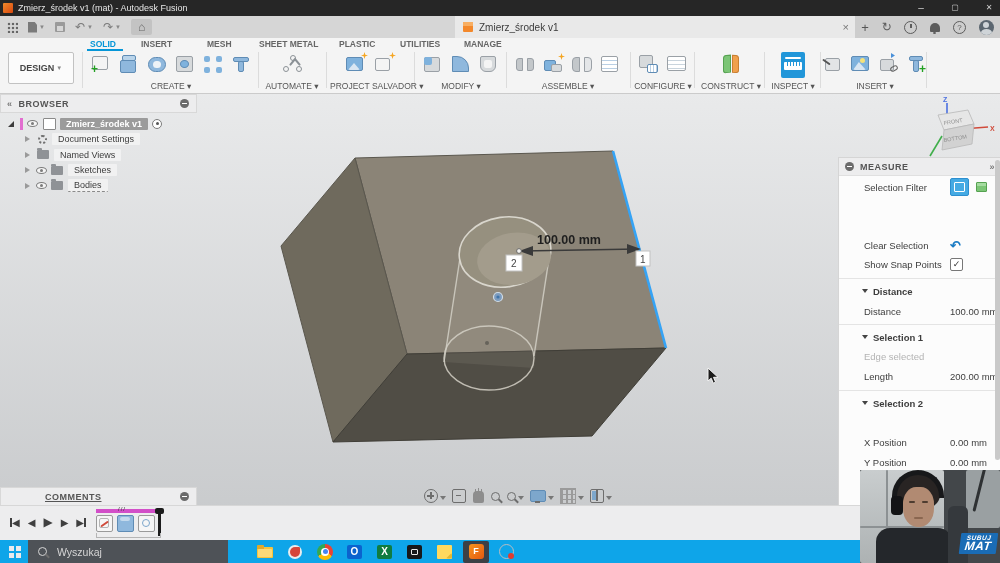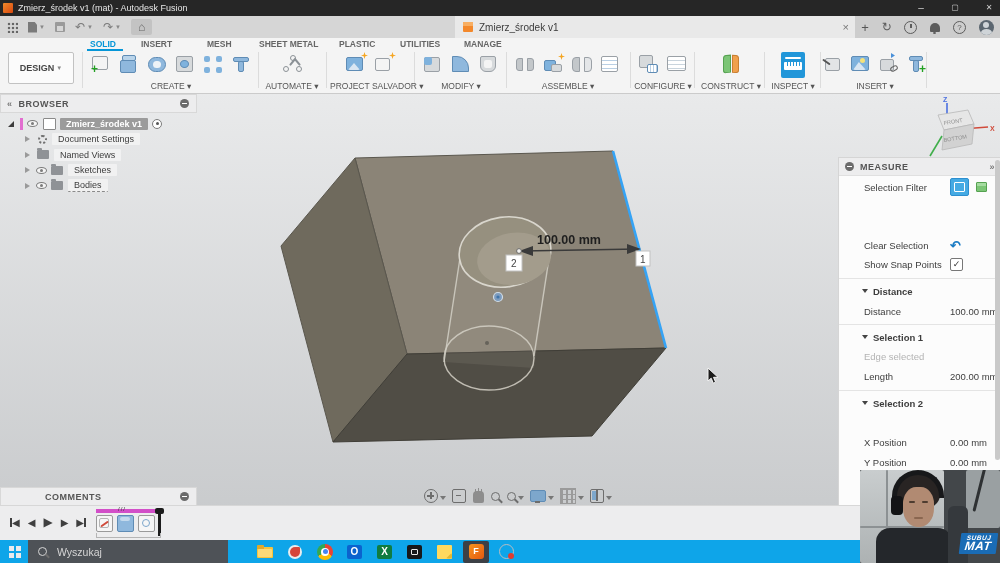--- a/index.html
+++ b/index.html
@@ -525,21 +525,21 @@
     </div>
     <div class="mrow" style="top:295px;">
       <span class="mlab">Y Position</span>
       <span class="mval">0.00 mm</span>
     </div>
     <span id="mp-scroll"></span>
   </div>
 
   <div id="comments-bar" class="abs">
     <div class="phead" style="height:17px;">
-      <span style="margin-left:44px;">COMMENTS</span>
+      <span style="margin-left:44px;text-decoration:underline;">COMMENTS</span>
       <span class="dotmenu" style="margin-left:auto;margin-right:7px;"></span>
     </div>
   </div>
 
   <div id="navbar" class="abs">
     <span class="nv" style="border:1.6px solid #6d6d6d;border-radius:50%;box-sizing:border-box;">
       <span class="ln" style="left:5.5px;top:2px;width:1.6px;height:7px;"></span>
       <span class="ln" style="left:2px;top:5.5px;width:7px;height:1.6px;"></span>
     </span>
       <span class="ncaret"></span>

